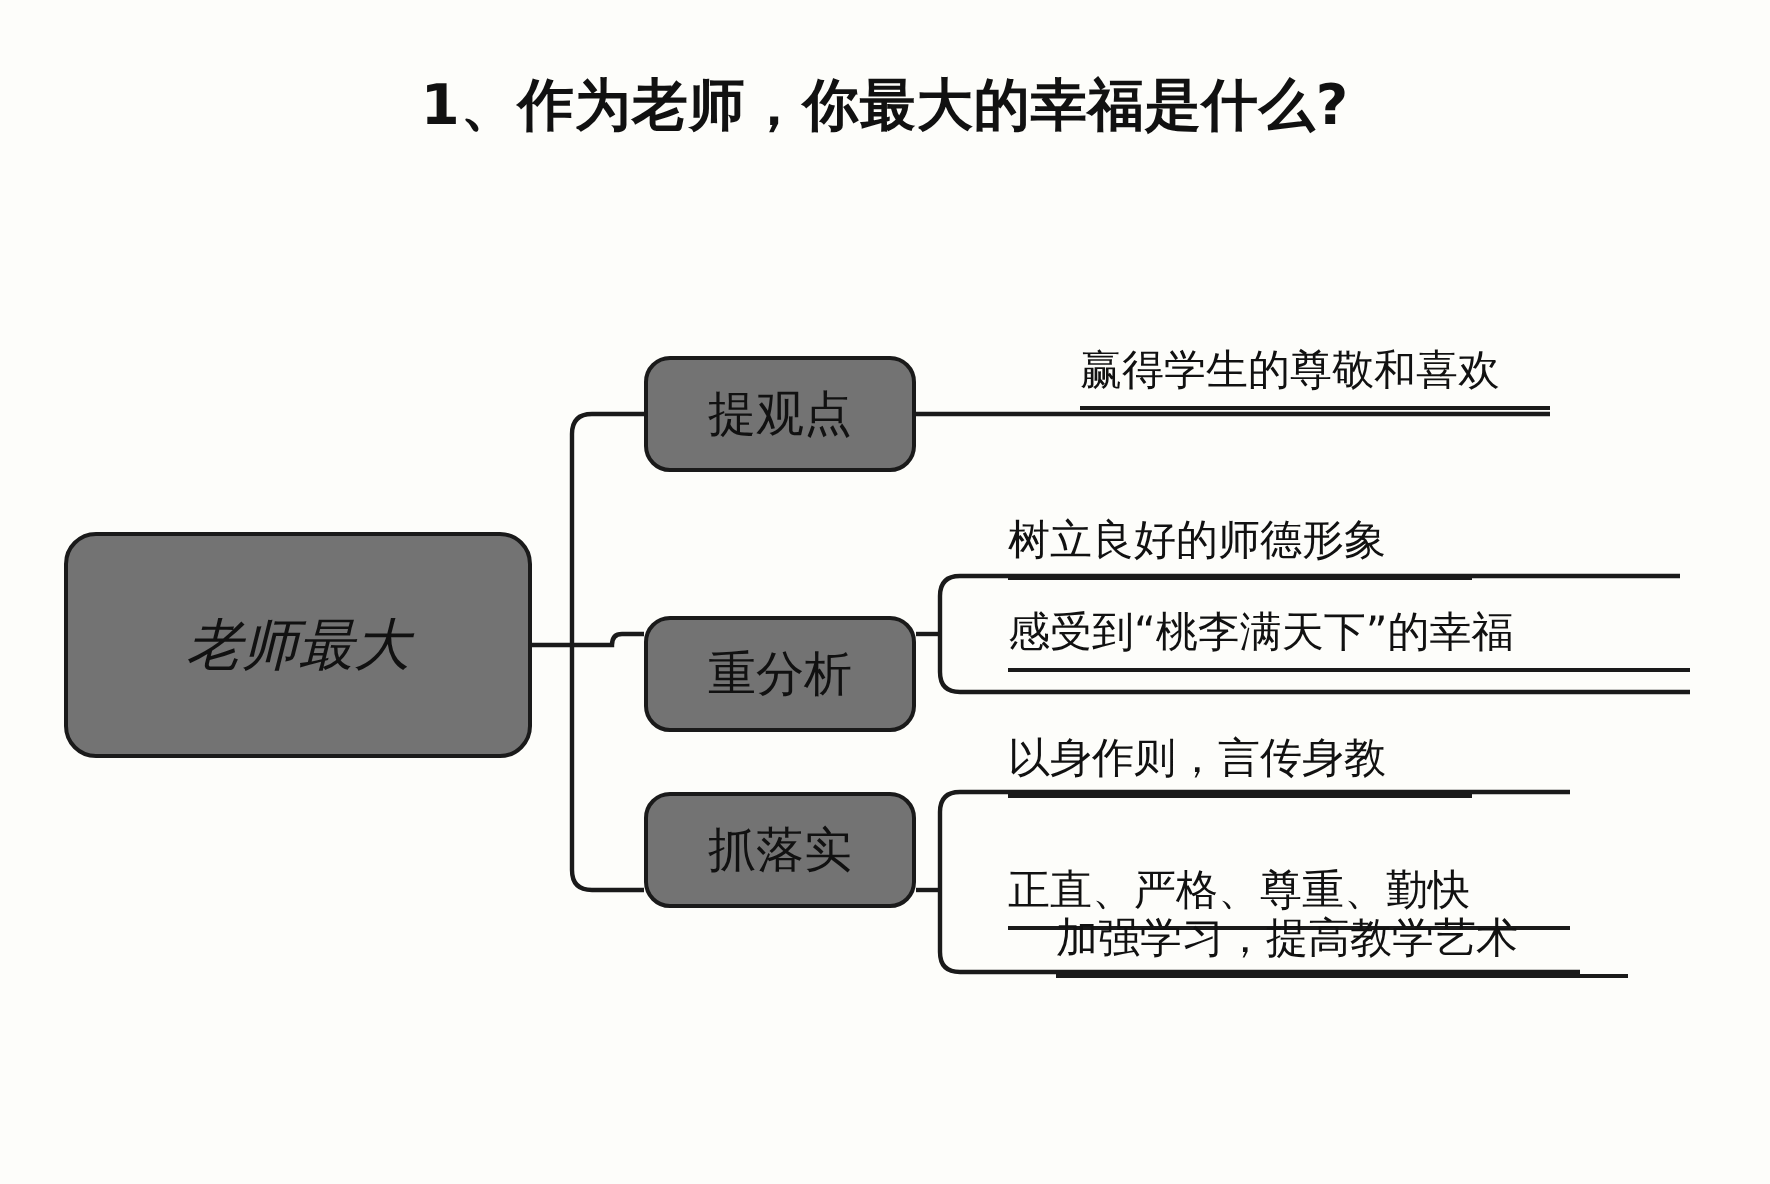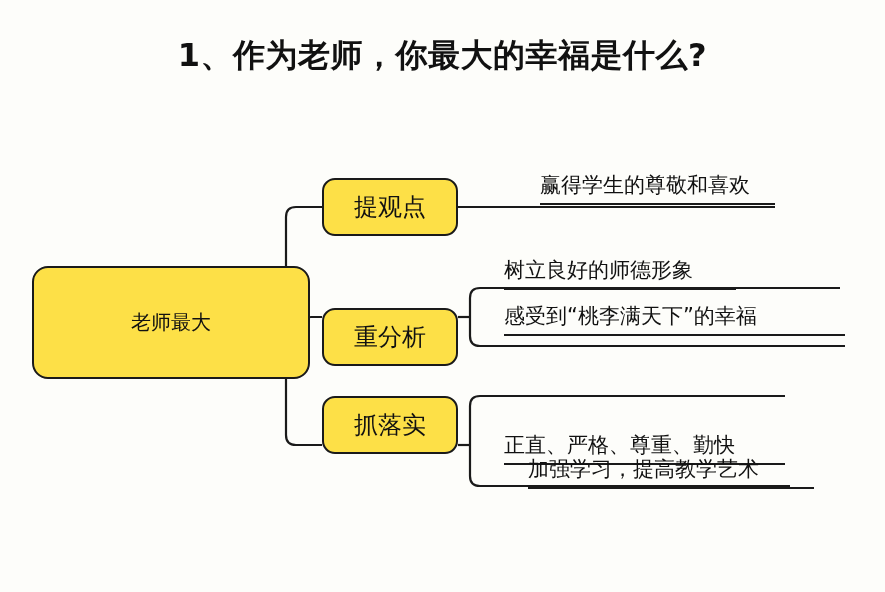--- a/index.html
+++ b/index.html
@@ -22,21 +22,21 @@
     height: 592px;
   }
 
   
   .title {
     position: absolute;
     left: 0;
     top: 34px;
     width: 885px;
     text-align: center;
-    font-size: 32px;
+    font-size: 28px;
     font-weight: bold;
     color: #111111;
     letter-spacing: 0.5px;
     white-space: nowrap;
   }
 
   
   #wires {
     position: absolute;
     left: 0;
@@ -51,36 +51,37 @@
     stroke-width: 2.2;
     stroke-linecap: butt;
   }
 
   
   .node {
     position: absolute;
     box-sizing: border-box;
     border: 2.2px solid #1a1a1a;
     border-radius: 13px;
-    background: #fde047;
+    background: #737373;
     display: flex;
     align-items: center;
     justify-content: center;
     text-align: center;
     color: #111111;
     line-height: 1.18;
   }
 
   .node-root {
     left: 32px;
     top: 266px;
-    width: 278px;
+    width: 234px;
     height: 113px;
-    font-size: 20px;
+    font-size: 28px;
     border-radius: 16px;
+    font-style: italic;
   }
   .node-root .root-line {
     display: block;
   }
 
   .node-branch {
     width: 136px;
     height: 58px;
     font-size: 24px;
     left: 322px;
@@ -152,20 +153,23 @@
   </div>
 
   <div class="leaf" style="left:504px; top:303px; width:341px;">
     <span class="leaf-text">感受到“桃李满天下”的幸福</span>
   </div>
 
   <div class="leaf" style="left:504px; top:257px; width:232px;">
     <span class="leaf-text">树立良好的师德形象</span>
   </div>
 
+  <div class="leaf" style="left:504px; top:366px; width:232px;">
+    <span class="leaf-text">以身作则，言传身教</span>
+  </div>
 
   <div class="leaf" style="left:504px; top:432px; width:281px;">
     <span class="leaf-text">正直、严格、尊重、勤快</span>
   </div>
 
   <div class="leaf" style="left:528px; top:456px; width:286px;">
     <span class="leaf-text">加强学习，提高教学艺术</span>
   </div>
 
 </div>

